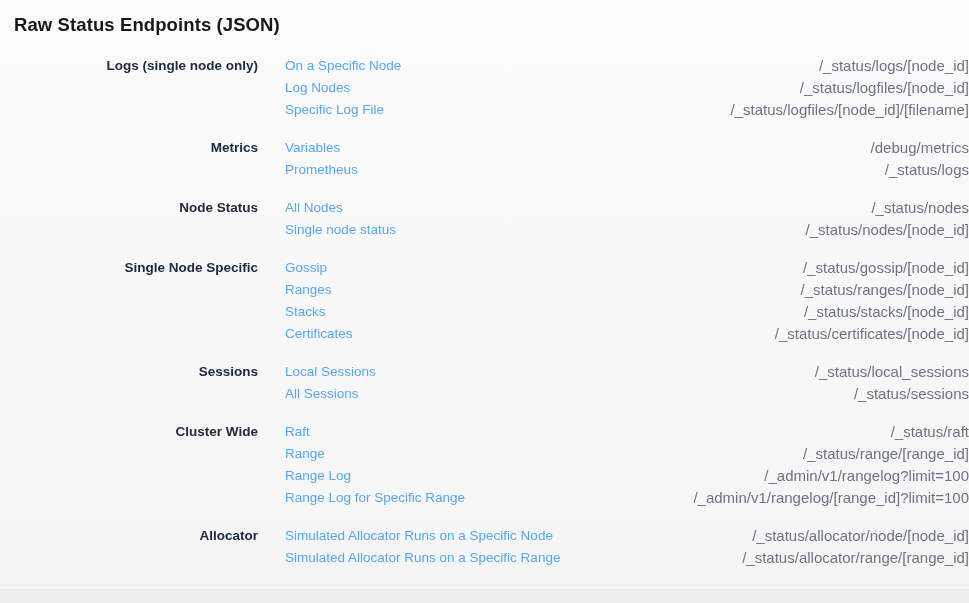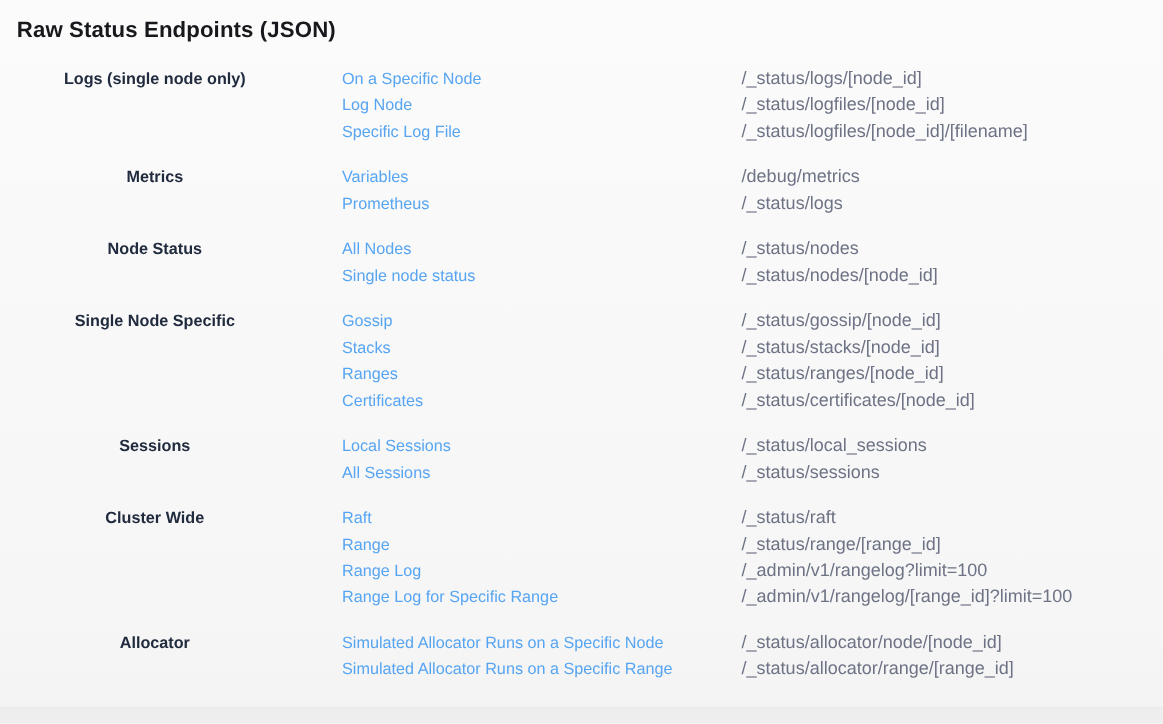--- a/index.html
+++ b/index.html
@@ -27,35 +27,36 @@
   .sections {
     margin-top: 20px;
   }
   .section {
     display: flex;
     margin-bottom: 16px;
   }
   .cat {
     width: 258px;
     flex: 0 0 258px;
-    text-align: center;
+    text-align: right;
     font-size: 13.5px;
     line-height: 22px;
     font-weight: 600;
     color: #212b3e;
     padding-right: 0;
   }
   .rows {
     margin-left: 27px;
     flex: 1;
   }
   .row {
     display: flex;
     height: 22px;
     align-items: center;
+    justify-content: space-between;
   }
   a.link {
     display: inline-block;
     width: 333px;
     flex: 0 0 333px;
     font-size: 13.5px;
     line-height: 22px;
     color: #57a5f1;
     text-decoration: none;
     white-space: nowrap;
@@ -86,21 +87,21 @@
   <div class="sections" id="sections">
   <section class="section">
     <div class="cat">Logs (single node only)</div>
     <div class="rows">
   <div class="row">
     <a class="link" href="#">On a Specific Node</a>
     <span class="path">/_status/logs/[node_id]</span>
   </div>
 
   <div class="row">
-    <a class="link" href="#">Log Node</a>
+    <a class="link" href="#">Log Nodes</a>
     <span class="path">/_status/logfiles/[node_id]</span>
   </div>
 
   <div class="row">
     <a class="link" href="#">Specific Log File</a>
     <span class="path">/_status/logfiles/[node_id]/[filename]</span>
   </div>
 </div>
   </section>
 
@@ -136,30 +137,30 @@
 
   <section class="section">
     <div class="cat">Single Node Specific</div>
     <div class="rows">
   <div class="row">
     <a class="link" href="#">Gossip</a>
     <span class="path">/_status/gossip/[node_id]</span>
   </div>
 
   <div class="row">
+    <a class="link" href="#">Ranges</a>
+    <span class="path">/_status/ranges/[node_id]</span>
+  </div>
+
+  <div class="row">
     <a class="link" href="#">Stacks</a>
     <span class="path">/_status/stacks/[node_id]</span>
   </div>
 
   <div class="row">
-    <a class="link" href="#">Ranges</a>
-    <span class="path">/_status/ranges/[node_id]</span>
-  </div>
-
-  <div class="row">
     <a class="link" href="#">Certificates</a>
     <span class="path">/_status/certificates/[node_id]</span>
   </div>
 </div>
   </section>
 
   <section class="section">
     <div class="cat">Sessions</div>
     <div class="rows">
   <div class="row">

